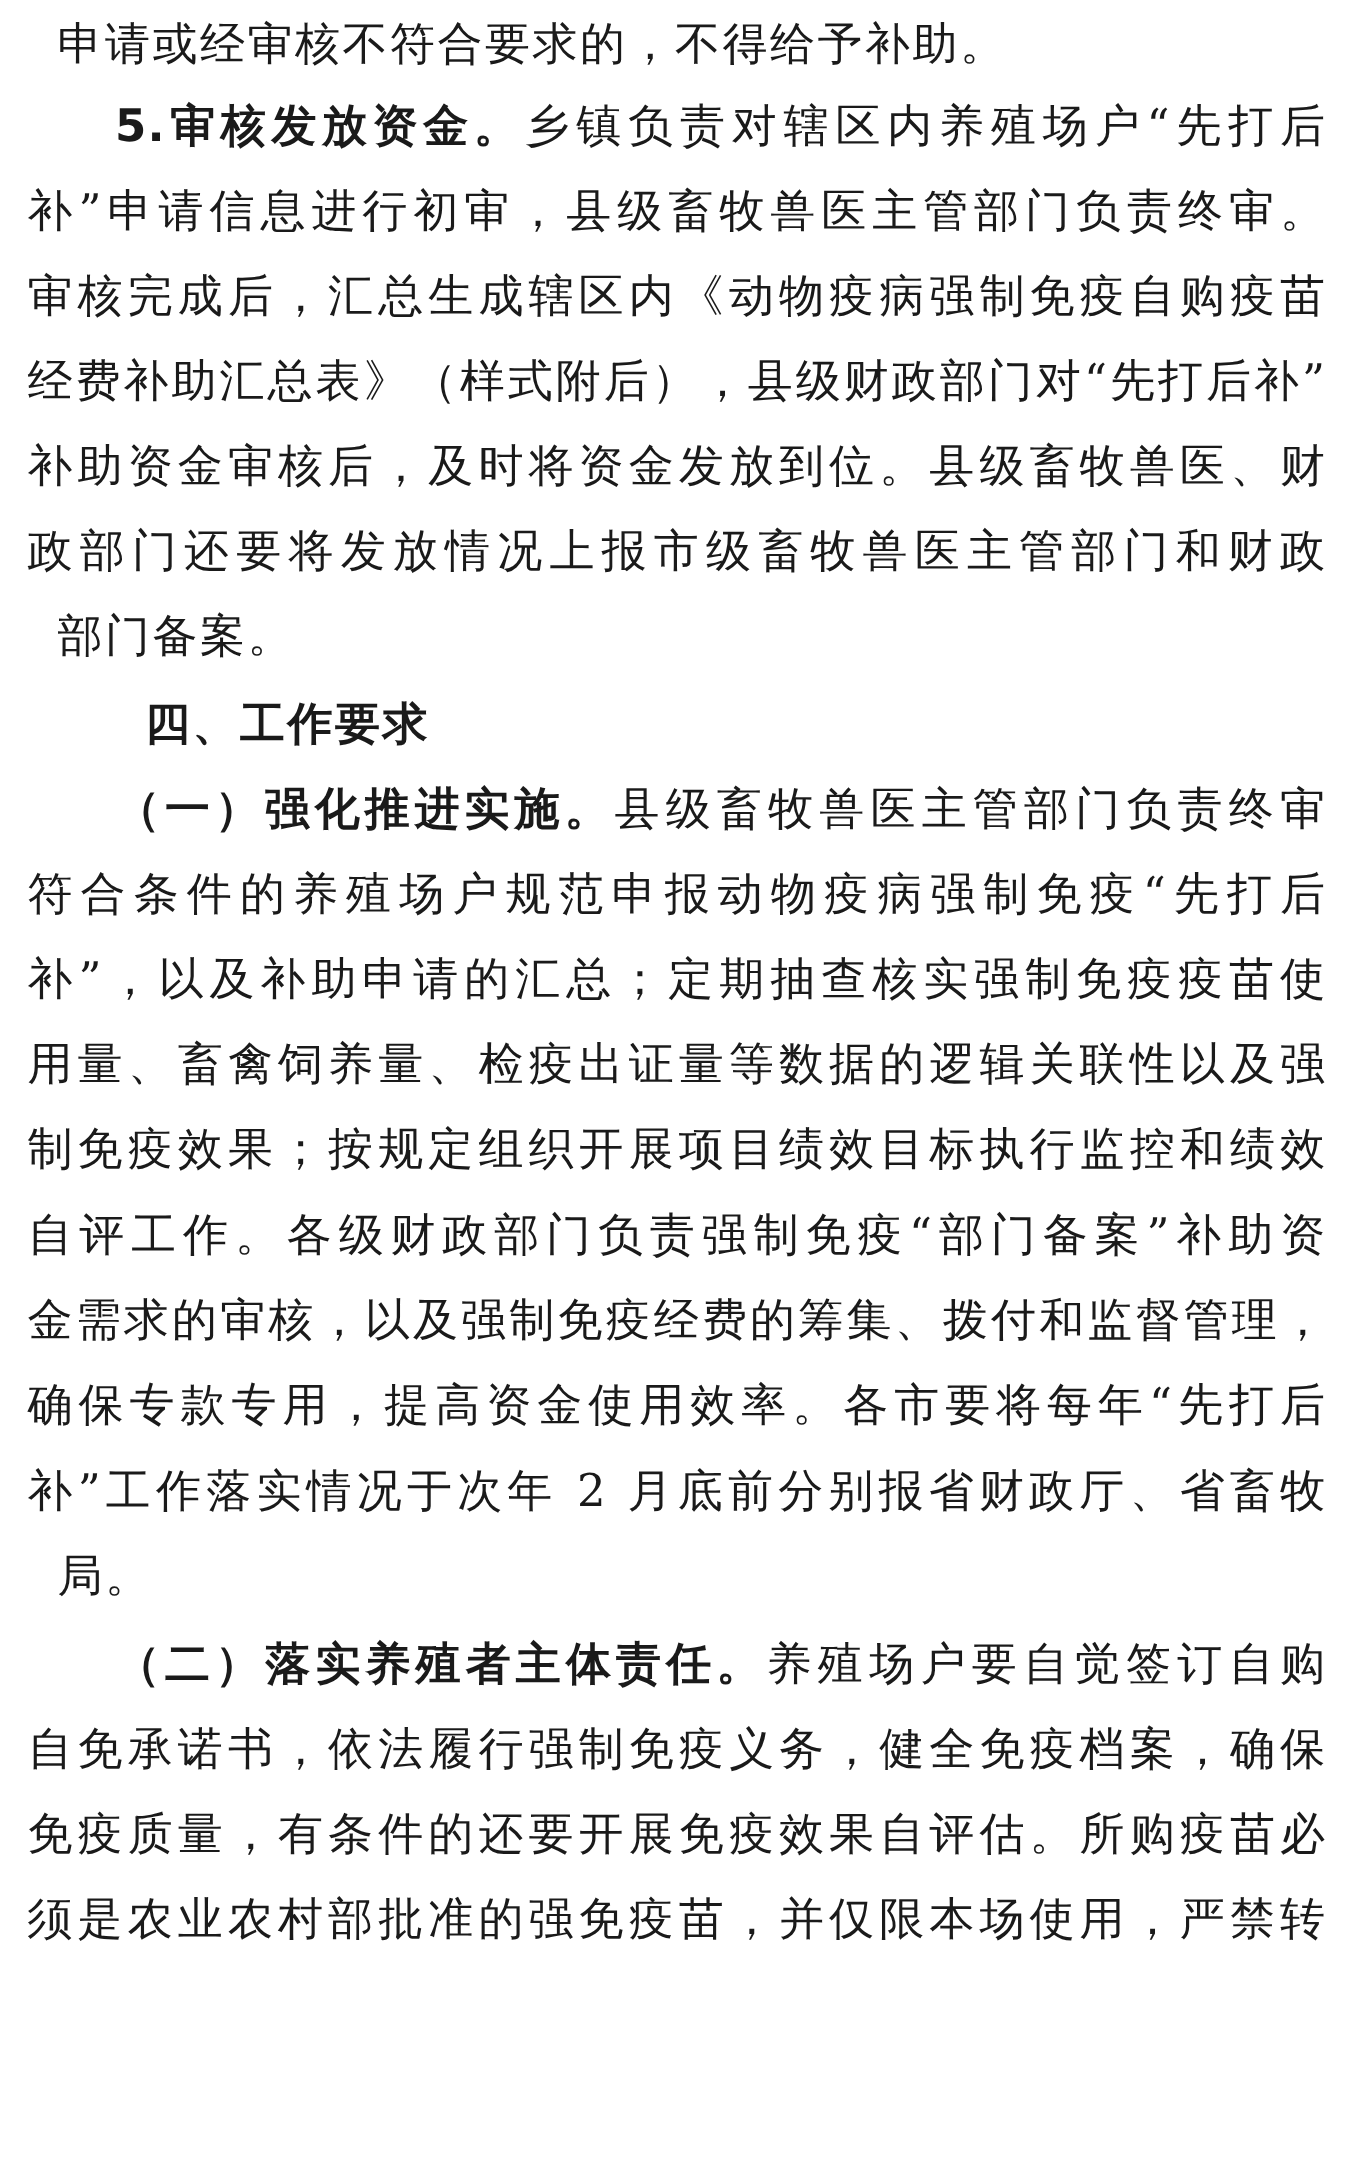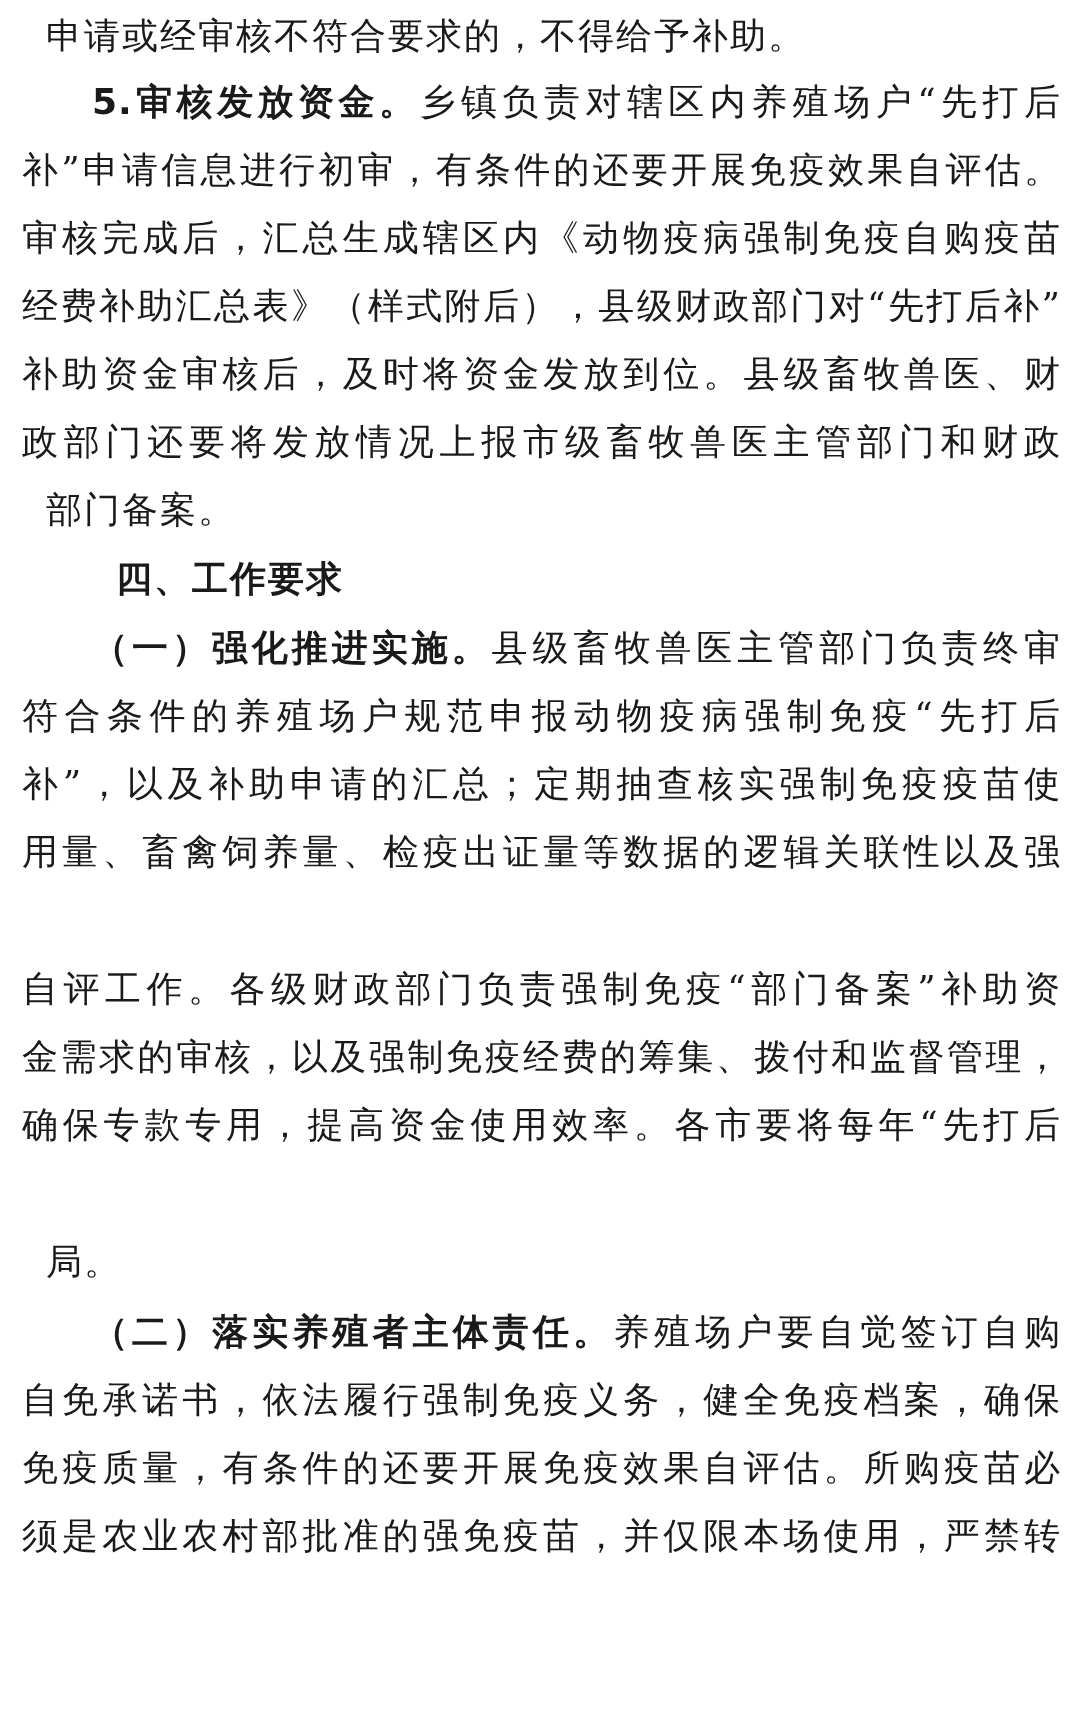--- a/index.html
+++ b/index.html
@@ -13,32 +13,34 @@
   .line.indent { left: 92px; width: 970px; }
   .bold { font-weight: bold; font-family: "DejaVu Sans", "Liberation Sans", sans-serif; letter-spacing: 1px; margin-top: 40px; }
   .heading { font-weight: bold; font-family: Liberation Serif, serif; letter-spacing: 2px; }
 </style>
 </head>
 <body>
 
 <div class="page">
   <div class="line last" style="top:2px"><span>申请或经审核不符合要求的，不得给予补助。</span></div>
   <div class="line indent" style="top:68px"><span class="bold">5.审核发放资金。</span><span>乡镇负责对辖区内养殖场户“先打后</span></div>
-  <div class="line" style="top:136px"><span>补”申请信息进行初审，有条件的还要开展免疫效果自评估。</span></div>
+  <div class="line" style="top:136px"><span>补”申请信息进行初审，县级畜牧兽医主管部门负责终审。</span></div>
   <div class="line" style="top:204px"><span>审核完成后，汇总生成辖区内《动物疫病强制免疫自购疫苗</span></div>
   <div class="line" style="top:272px"><span>经费补助汇总表》（样式附后），县级财政部门对“先打后补”</span></div>
   <div class="line" style="top:340px"><span>补助资金审核后，及时将资金发放到位。县级畜牧兽医、财</span></div>
   <div class="line" style="top:408px"><span>政部门还要将发放情况上报市级畜牧兽医主管部门和财政</span></div>
   <div class="line last" style="top:476px"><span>部门备案。</span></div>
   <div class="line indent last" style="top:545px"><span class="heading">四、工作要求</span></div>
   <div class="line indent" style="top:614px"><span class="bold">（一）强化推进实施。</span><span>县级畜牧兽医主管部门负责终审</span></div>
   <div class="line" style="top:682px"><span>符合条件的养殖场户规范申报动物疫病强制免疫“先打后</span></div>
   <div class="line" style="top:750px"><span>补”，以及补助申请的汇总；定期抽查核实强制免疫疫苗使</span></div>
   <div class="line" style="top:818px"><span>用量、畜禽饲养量、检疫出证量等数据的逻辑关联性以及强</span></div>
+  <div class="line" style="top:886px"><span>制免疫效果；按规定组织开展项目绩效目标执行监控和绩效</span></div>
   <div class="line" style="top:955px"><span>自评工作。各级财政部门负责强制免疫“部门备案”补助资</span></div>
   <div class="line" style="top:1023px"><span>金需求的审核，以及强制免疫经费的筹集、拨付和监督管理，</span></div>
   <div class="line" style="top:1091px"><span>确保专款专用，提高资金使用效率。各市要将每年“先打后</span></div>
+  <div class="line" style="top:1160px"><span>补”工作落实情况于次年 2 月底前分别报省财政厅、省畜牧</span></div>
   <div class="line last" style="top:1228px"><span>局。</span></div>
   <div class="line indent" style="top:1298px"><span class="bold">（二）落实养殖者主体责任。</span><span>养殖场户要自觉签订自购</span></div>
   <div class="line" style="top:1366px"><span>自免承诺书，依法履行强制免疫义务，健全免疫档案，确保</span></div>
   <div class="line" style="top:1434px"><span>免疫质量，有条件的还要开展免疫效果自评估。所购疫苗必</span></div>
   <div class="line" style="top:1502px"><span>须是农业农村部批准的强免疫苗，并仅限本场使用，严禁转</span></div>
 </div>
 
 </body></html>

